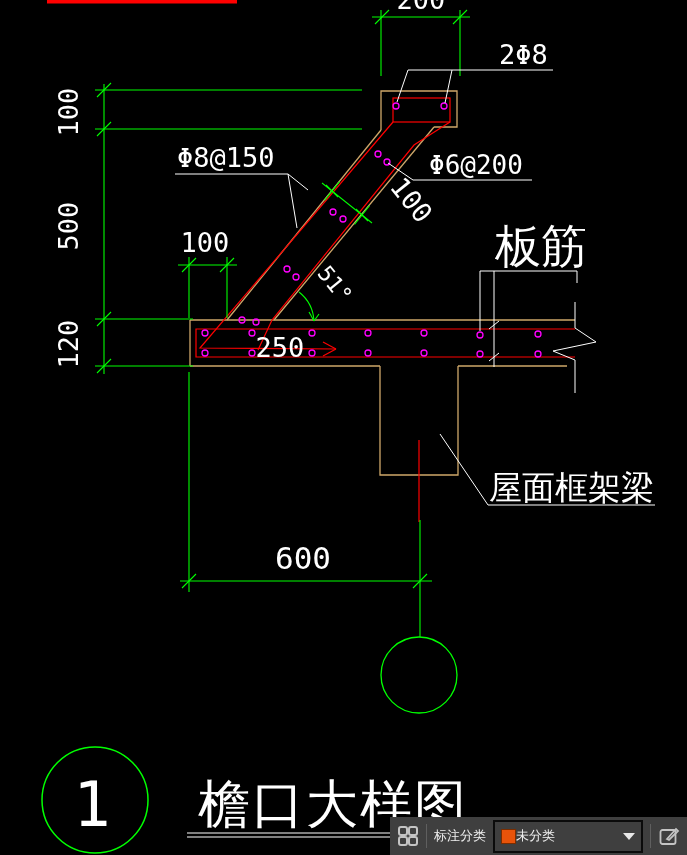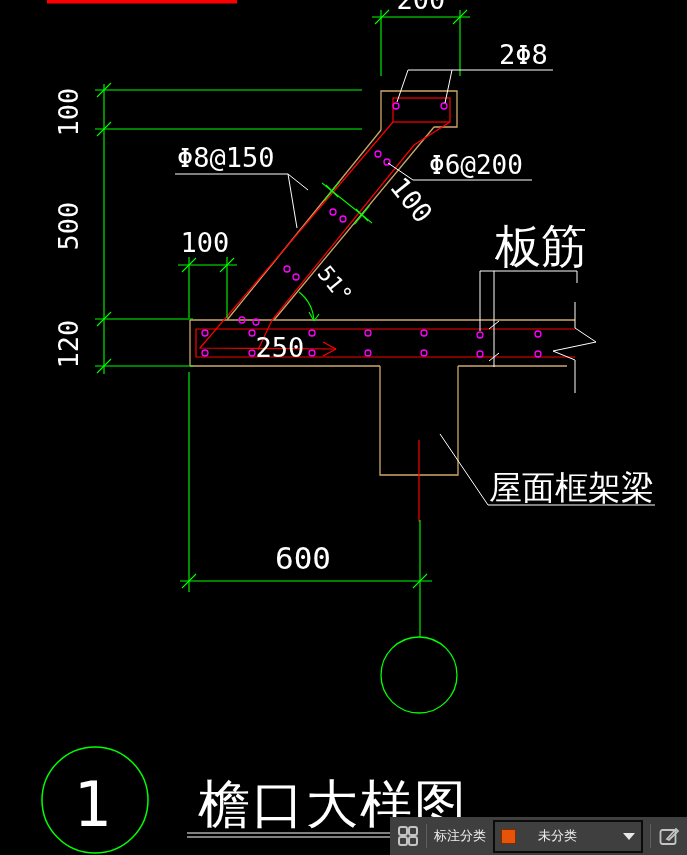--- a/index.html
+++ b/index.html
@@ -6,21 +6,21 @@
   .stage{position:relative;width:687px;height:855px;background:#000;overflow:hidden;
          font-family:"DejaVu Sans",sans-serif;}
   svg text{font-family:"DejaVu Sans Mono","DejaVu Sans",monospace;fill:#fff;}
   svg text.cjk{font-family:"DejaVu Sans",sans-serif;}
   
   .toolbar{position:absolute;left:390px;top:817px;width:297px;height:38px;
            background:#3f3f3f;display:flex;align-items:center;padding:0 7px;
            box-sizing:border-box;gap:7px;z-index:5;justify-content:flex-end;}
   .tb-divider{width:1px;height:24px;background:#5f5f5f;flex:0 0 auto;}
   .tb-label{color:#f0f0f0;font-size:13px;white-space:nowrap;}
-  .tb-dropdown{display:flex;align-items:center;gap:22px;height:33px;flex:1 1 auto;
+  .tb-dropdown{display:flex;align-items:center;gap:0;height:33px;flex:1 1 auto;
                border:2px solid #0b0b0b;background:#3f3f3f;padding:4px 6px;box-sizing:border-box;
                cursor:pointer;}
   .tb-swatch{width:15px;height:15px;border:1px solid #7a2d00;box-sizing:border-box;flex:0 0 auto;}
   .tb-dd-text{color:#f0f0f0;font-size:13px;flex:1 1 auto;}
   .tb-caret{width:0;height:0;border-left:6px solid transparent;border-right:6px solid transparent;
             border-top:7px solid #e8e8e8;flex:0 0 auto;}
   .tb-iconbtn{display:flex;align-items:center;justify-content:center;flex:0 0 auto;cursor:pointer;}
 </style>
 </head>
 <body>

